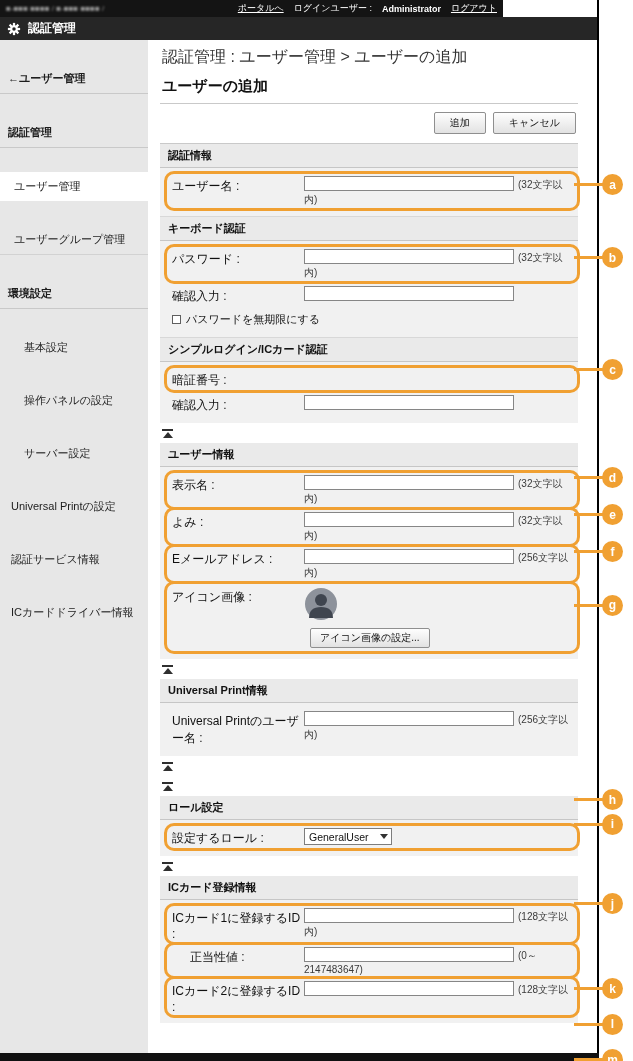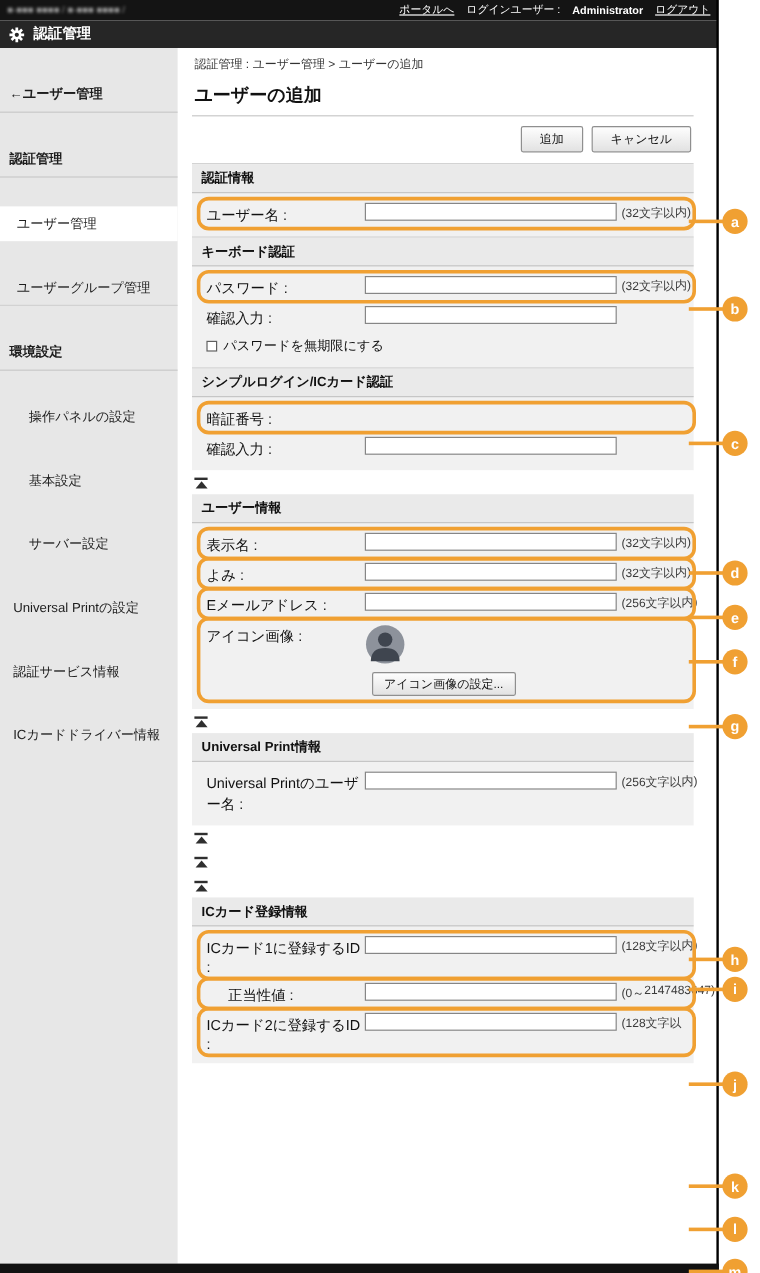--- a/index.html
+++ b/index.html
@@ -5,55 +5,55 @@
   :root { --callout:#F0A032; }
   * { margin:0; padding:0; box-sizing:border-box; }
   body { font-family:"Liberation Sans","DejaVu Sans",sans-serif; background:#fff; }
   #page { position:relative; width:633px; height:1061px; background:#fff; overflow:hidden; }
 
   
   .rightline { position:absolute; left:597px; top:0; width:2px; height:1061px; background:#000; z-index:25; }
   .bottombar { position:absolute; left:0; top:1053px; width:599px; height:8px; background:#111; z-index:26; }
 
   
-  .topbar1 { position:absolute; left:0; top:0; width:598px; height:17px; background:#141414; display:flex; align-items:center; z-index:5; }
+  .topbar1 { position:absolute; left:0; top:0; width:503px; height:17px; background:#141414; display:flex; align-items:center; z-index:5; }
   .device { margin-left:6px; color:#9a9a9a; font-size:8px; filter:blur(1.2px); white-space:nowrap; }
   .topbar1-right { margin-left:auto; margin-right:6px; display:flex; gap:10px; align-items:center; font-size:9px; color:#fff; white-space:nowrap; }
   .toplink { text-decoration:underline; cursor:pointer; }
   .topbar2 { position:absolute; left:0; top:17px; width:598px; height:23px; background:#262626; color:#fff; display:flex; align-items:center; gap:7px; padding-left:7px; z-index:5; }
   .app-title { font-weight:bold; font-size:12px; }
 
   
   .sidebar { position:absolute; left:0; top:40px; width:148px; height:1013px; background:#e7e7e7; font-size:11px; color:#1d1d1d; z-index:4; }
   .snav { padding:7px 8px; cursor:pointer;margin-top:24px; }
   .snav.hdr { font-weight:bold; border-bottom:1px solid #c9c9c9; }
   .snav.backrow { font-weight:bold; border-bottom:1px solid #c9c9c9; }
   .snav.lv1 { padding-left:14px; }
   .snav.lv2 { padding-left:24px; }
   .snav.lv0 { padding-left:11px; }
   .snav.sel { background:#fff; }
   .snav.sepb { border-bottom:1px solid #d2d2d2; }
 
   
   .content { position:absolute; left:160px; top:40px; width:418px; z-index:4; }
-  .breadcrumb { font-size:10px; color:#333; padding:7px 0 9px 2px; }
+  .breadcrumb { font-size:16px; color:#333; padding:7px 0 9px 2px; }
   .page-title { font-size:15px; font-weight:bold; color:#111; padding:0 0 7px 2px; border-bottom:1px solid #c9c9c9; }
   .actions { display:flex; justify-content:flex-end; gap:7px; padding:8px 2px 9px; border-bottom:1px solid #c9c9c9; }
   .btn { font-size:10px; padding:3px 15px; background:linear-gradient(#fefefe,#e2e2e2); border:1px solid #8f8f8f; border-radius:2px; cursor:pointer; font-family:inherit; color:#111; }
   .btn.small { padding:2px 9px; }
 
   .block { background:#f1f1f1; }
   .sec-h { font-size:11px; font-weight:bold; color:#111; padding:4px 8px; background:#eaeaea; border-bottom:1px solid #c6c6c6; }
   .sec-h.inner { border-top:1px solid #d8d8d8; }
   .sec-body { padding:5px 6px 6px; }
 
   .row { display:flex; align-items:flex-start; padding:3px 0; position:relative; }
   .lbl { width:138px; flex-shrink:0; font-size:12px; padding:2px 0 0 6px; color:#111; }
   .lbl.ind { padding-left:24px; }
-  .field { display:flex; }
+  .field { display:flex; flex-direction:column; }
   .fline { display:flex; align-items:flex-start; }
   input.txt { width:210px; height:15px; border:1px solid #868686; background:#fff; font-size:11px; padding:0 2px; font-family:inherit; }
   .limit { font-size:10px; color:#3a3a3a; margin:2px 0 0 4px; white-space:nowrap; }
   .wrapl { font-size:10px; color:#3a3a3a; margin-top:1px; }
   .static-val { font-size:11px; padding-top:2px; color:#111; }
 
   .cbrow { display:flex; align-items:center; gap:5px; padding:4px 0 4px 6px; font-size:11px; position:relative; color:#111; }
   .cb { width:9px; height:9px; border:1px solid #5f5f5f; background:#fff; flex-shrink:0; cursor:pointer; }
 
   
@@ -107,22 +107,22 @@
     </svg>
     <span class="app-title">認証管理</span>
   </div>
 
   <div class="sidebar">
     <div class="snav backrow"><span>←</span><span>ユーザー管理</span></div>
     <div class="snav hdr">認証管理</div>
     <div class="snav lv1 sel">ユーザー管理</div>
     <div class="snav lv1 sepb">ユーザーグループ管理</div>
     <div class="snav hdr">環境設定</div>
+    <div class="snav lv2">基本設定</div>
     <div class="snav lv2">操作パネルの設定</div>
-    <div class="snav lv2">基本設定</div>
     <div class="snav lv2">サーバー設定</div>
     <div class="snav lv0">Universal Printの設定</div>
     <div class="snav lv0">認証サービス情報</div>
     <div class="snav lv0">ICカードドライバー情報</div>
   </div>
 
   <div class="content">
     <div class="breadcrumb">認証管理 : ユーザー管理 &gt; ユーザーの追加</div>
     <div class="page-title">ユーザーの追加</div>
     <div class="actions">
@@ -264,20 +264,32 @@
       </div>
 
 
     <div class="sep">
         <div class="topicon">
           <div class="bar"></div>
           <div class="tri"></div>
         </div>
       </div>
 
+    <div class="block">
+      <div class="sec-h">ロール設定</div>
+      <div class="sec-body">
+        <div class="row hl">
+          <span class="lbl">設定するロール :</span>
+          <span class="select">
+            <span>GeneralUser</span>
+            <span class="selarrow"></span>
+          </span>
+        </div>
+      </div>
+    </div>
 
     <div class="sep">
         <div class="topicon">
           <div class="bar"></div>
           <div class="tri"></div>
         </div>
       </div>
 
     <div class="block">
       <div class="sec-h">ICカード登録情報</div>

